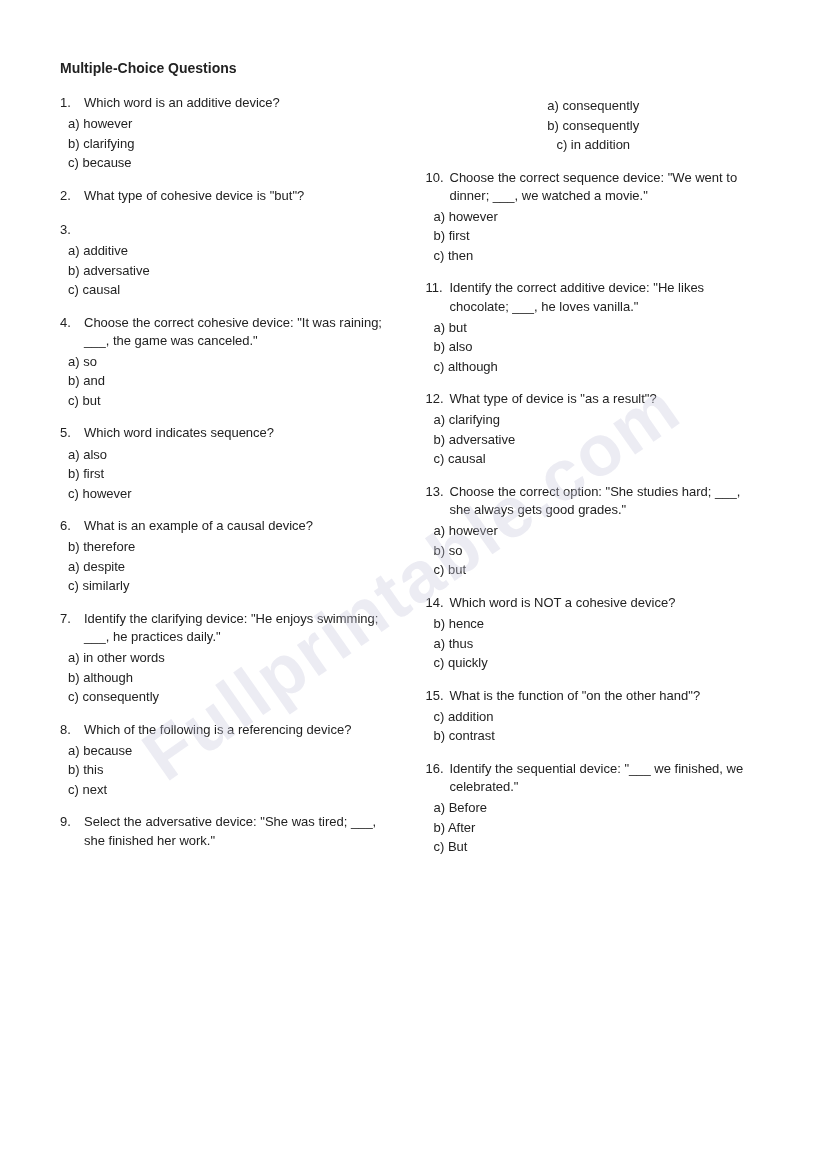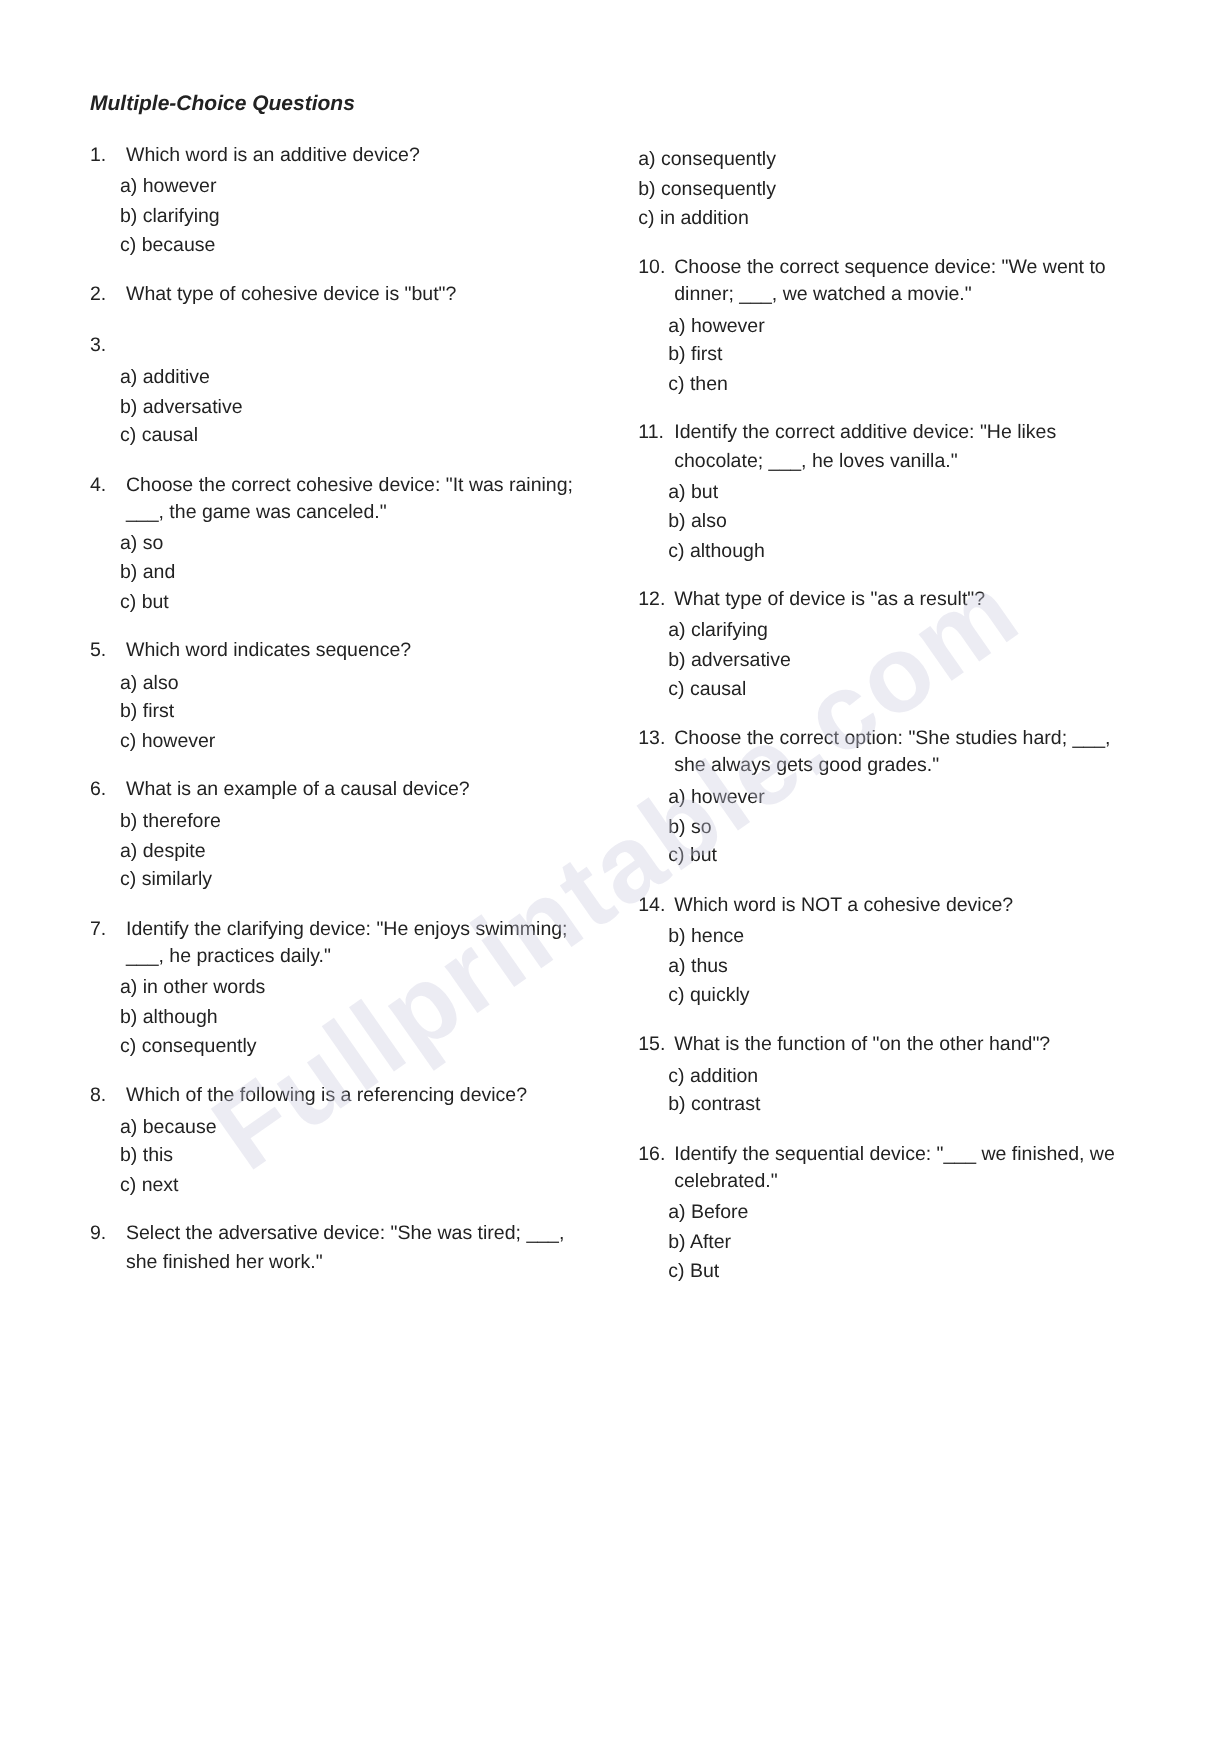--- a/index.html
+++ b/index.html
@@ -40,42 +40,41 @@
       white-space: nowrap;
       pointer-events: none;
       z-index: 10;
       letter-spacing: 2px;
     }
 
     .page-title {
       font-weight: bold;
       font-size: 14px;
       margin-bottom: 18px;
-      font-style: italic;
     }
 
     .columns {
       display: flex;
       gap: 30px;
       flex: 1;
     }
 
     .column {
       flex: 1;
       display: flex;
       flex-direction: column;
       gap: 0;
     }
 
     .question-block {
       margin-bottom: 14px;
     }
 
     .options {
-      margin-left: 20px;
+      margin-left: 8px;
       margin-top: 2px;
     }
 
     .option {
       font-size: 13px;
       line-height: 1.5;
     }
 
     .q-row {
       display: flex;
@@ -205,21 +204,21 @@
           <span class="q-num">9.</span>
           <span class="q-text">Select the adversative device: "She was tired; ___, she finished her work."</span>
         </div>
       </div>
 
     </div>
 
     <div class="column">
 
       <div class="question-block">
-        <div class="options" style="margin-left:0;">
+        <div class="options" style="margin-left:0;text-align:center;">
           <div class="option">a) consequently</div>
           <div class="option">b) consequently</div>
           <div class="option">c) in addition</div>
         </div>
       </div>
 
       <div class="question-block">
         <div class="q-row">
           <span class="q-num">10.</span>
           <span class="q-text">Choose the correct sequence device: "We went to dinner; ___, we watched a movie."</span>

